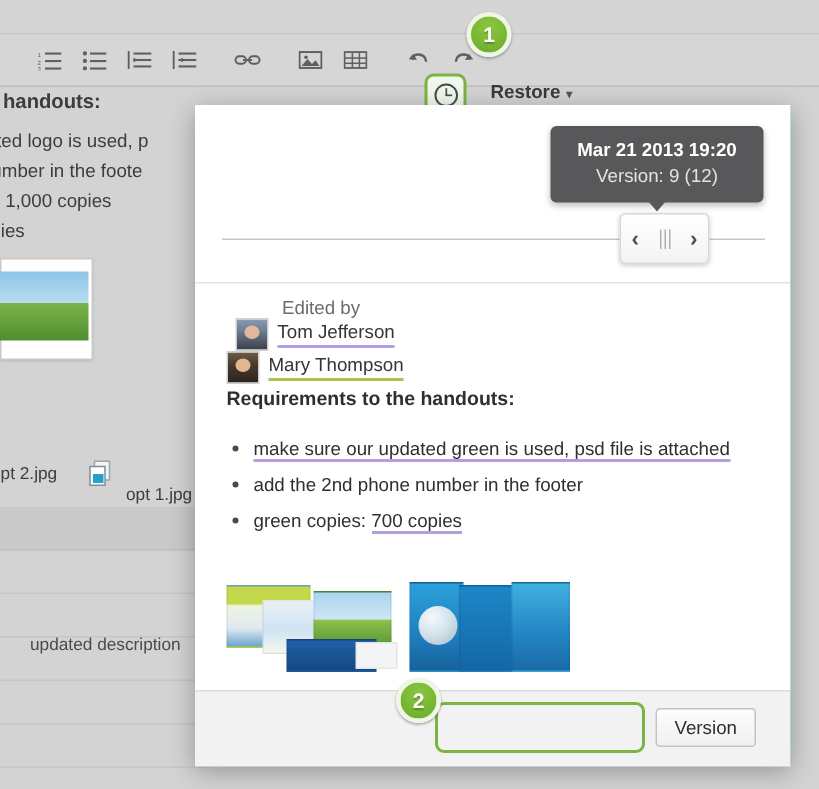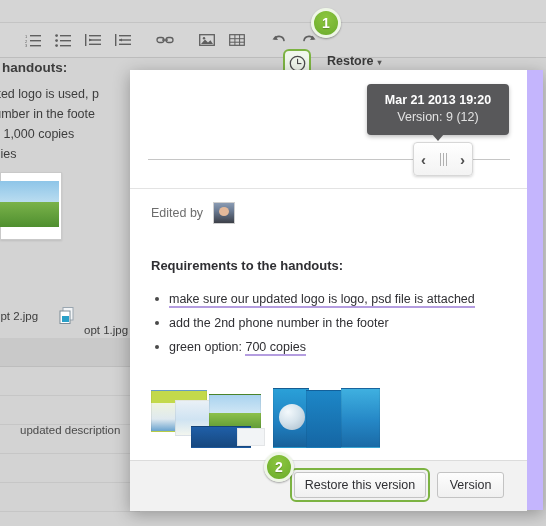--- a/index.html
+++ b/index.html
@@ -64,21 +64,21 @@
   .bg-desc-num{position:absolute;left:131px;top:424px;font-size:11.5px;color:#8a8a8a;}
 
   
   .chgbar{position:absolute;width:9px;border-radius:1px;z-index:30;}
   .chg-g1{left:131px;top:249px;height:26px;background:#8cc63f;}
   .chg-g2{left:131px;top:285px;height:54px;background:#8cc63f;}
   .chg-p1{left:131px;top:358px;height:84px;background:#b49de0;}
 
   
   .modal{position:absolute;left:130px;top:70px;width:397px;height:440px;
-    background:#c4b5fd;box-shadow:0 4px 16px rgba(0,0,0,.30);z-index:40;padding-left:16px;}
+    background:#22c55e;box-shadow:0 4px 16px rgba(0,0,0,.30);z-index:40;}
   .modal-body{position:absolute;left:0;top:0;width:397px;height:390px;background:#fff;overflow:hidden;}
 
   
   .tooltip{position:absolute;left:237px;top:14px;width:122px;
     background:#58585a;border-radius:4px;padding:8px 10px 9px;color:#fff;text-align:center;
     box-shadow:0 2px 4px rgba(0,0,0,.25);z-index:50;}
   .tt-date{font-size:12.5px;font-weight:bold;line-height:1.35;white-space:nowrap;}
   .tt-ver{font-size:12.5px;color:#e2e2e2;line-height:1.35;white-space:nowrap;text-align:center;}
   .tt-arrow{position:absolute;left:50%;bottom:-6px;margin-left:-6px;width:0;height:0;
     border-left:6px solid transparent;border-right:6px solid transparent;border-top:7px solid #58585a;}
@@ -91,21 +91,21 @@
     box-shadow:0 1px 3px rgba(0,0,0,.18);display:flex;align-items:center;justify-content:space-between;
     padding:0 7px;box-sizing:border-box;}
   .sl-chev{font-size:15px;color:#4d4d4d;line-height:1;font-weight:bold;}
   .sl-grip{display:flex;gap:2px;}
   .sl-grip i{display:block;width:1px;height:13px;background:#b0b0b0;}
 
   
   .divider{position:absolute;left:0;top:118px;width:397px;height:1px;background:#e3e3e3;}
 
   
-  .edited{position:absolute;left:21px;top:128px;height:30px;display:flex;align-items:center;gap:0;}
+  .edited{position:absolute;left:21px;top:128px;height:30px;display:flex;align-items:center;gap:0;flex-direction:column;}
   .edited-label{font-size:12.5px;color:#6d6d6d;margin-right:10px;}
   .user{display:flex;align-items:center;margin-right:18px;}
   .avatar{width:20px;height:20px;border:1px solid #cfcfcf;background:#cbbfae;margin-right:6px;
     position:relative;overflow:hidden;flex:0 0 auto;}
   .avatar.a1{background:linear-gradient(#8a9bb3 0%,#6a7a92 40%,#3c3f48 100%);}
   .avatar.a1:after{content:"";position:absolute;left:5px;top:4px;width:10px;height:9px;border-radius:50%;background:#e3b89a;}
   .avatar.a2{background:linear-gradient(#6c5a44 0%,#4a3a2b 40%,#2c2420 100%);}
   .avatar.a2:after{content:"";position:absolute;left:5px;top:4px;width:10px;height:9px;border-radius:50%;background:#e0b695;}
   .uname{font-size:12.5px;color:#34343a;padding-bottom:2px;}
   .uname.u1{border-bottom:2px solid #b49de0;}
@@ -311,29 +311,34 @@
         <span class="sl-chev">›</span>
       </div>
     </div>
 
     <div class="divider"></div>
 
     <div class="edited">
       <span class="edited-label">Edited by</span>
       <span class="user">
         <span class="avatar a1"></span>
+        <span class="uname u1">Tom Jefferson</span>
+      </span>
+      <span class="user">
+        <span class="avatar a2"></span>
+        <span class="uname u2">Mary Thompson</span>
       </span>
     </div>
 
     <div class="content">
       <div class="c-title">Requirements to the handouts:</div>
       <ul class="c-list">
-        <li><span class="mark-p">make sure our updated logo is logo, psd file is attached</span></li>
+        <li><span class="mark-p">make sure our updated green is used, psd file is attached</span></li>
         <li><span>add the 2nd phone number in the footer</span></li>
-        <li><span>green option: </span><span class="mark-g">700 copies</span></li>
+        <li><span>green copies: </span><span class="mark-g">700 copies</span></li>
       </ul>
     </div>
 
     <div class="brochures">
       <div class="bro bro1">
         <div class="pan g1"></div>
           <div class="pan g2"></div>
           <div class="pan g3"></div>
           <div class="pan g4"></div>
           <div class="pan g5"></div>
@@ -341,20 +346,19 @@
       <div class="bro bro2">
         <div class="pan b1"></div>
           <div class="pan b2"></div>
           <div class="pan b3"></div>
         <div class="globe"></div>
       </div>
     </div>
   </div>
 
   <div class="modal-footer">
-    <div class="btn btn-restore">Restore this version</div>
     <div class="btn btn-cancel">Version</div>
     <div class="restore-ring"></div>
   </div>
 </div>
 
 <div class="step" id="step1">1</div>
 <div class="step" id="step2">2</div>
 
 </body></html>

